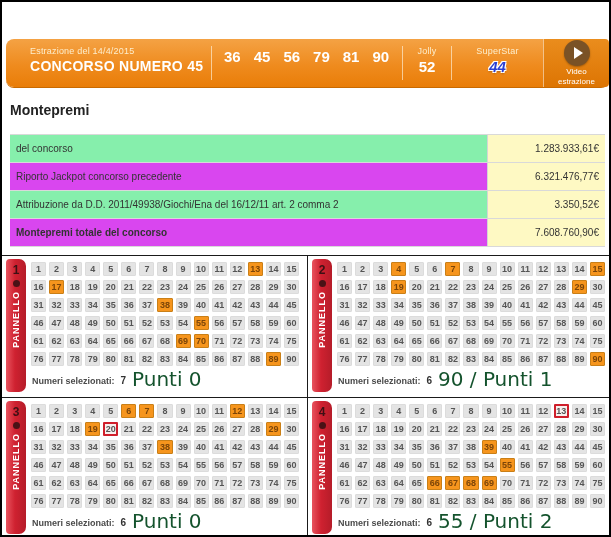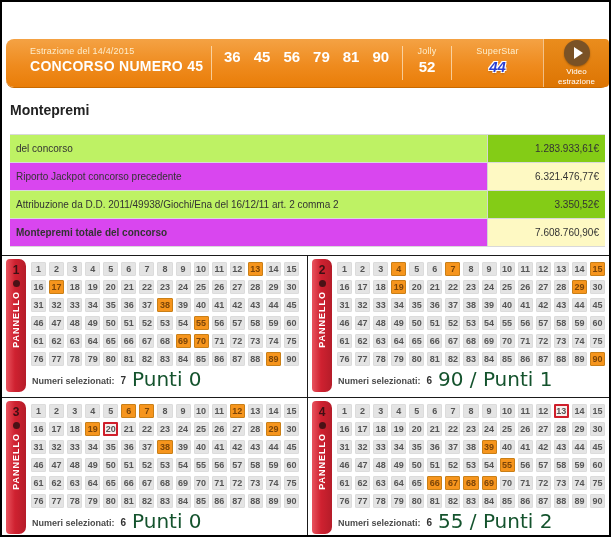--- a/index.html
+++ b/index.html
@@ -55,26 +55,26 @@
   }
   .video-label { font-size:8px; color:#fff; text-align:center; line-height:1.25; width:56px; }
 
   
   .montepremi { position:absolute; left:8px; top:100px; width:595px; }
   .mp-title { font-size:14px; font-weight:bold; color:#222; margin-bottom:16px; }
   .mp-table { width:100%; border-bottom:1px solid #d9d9d9; }
   .mp-row { display:flex; height:28px; border-top:1px solid #d9d9d9; }
   .mp-row .mp-label {
     flex:1; display:flex; align-items:center; padding-left:6px;
-    font-size:10px; color:#333; background:#bef264;
+    font-size:10px; color:#333; background:#86efac;
   }
   .mp-row .mp-value {
     width:118px; display:flex; align-items:center; justify-content:flex-end;
     padding-right:6px; font-size:10px; color:#333;
-    border-left:1px solid #d5d5d5; background:#84cc16;
+    border-left:1px solid #d5d5d5; background:#fef9c3;
   }
   .mp-row.alt .mp-label { background:#d946ef; }
   .mp-row.alt .mp-value { background:#fef9c3; }
   .mp-row.total .mp-label { font-weight:bold; }
 
   
   .panels {
     position:absolute; left:0; top:253px; width:611px; height:284px;
     display:grid; grid-template-columns:1fr 1fr; grid-template-rows:1fr 1fr;
     border-top:1px solid #1a1a1a; background:#1a1a1a; gap:1px;

